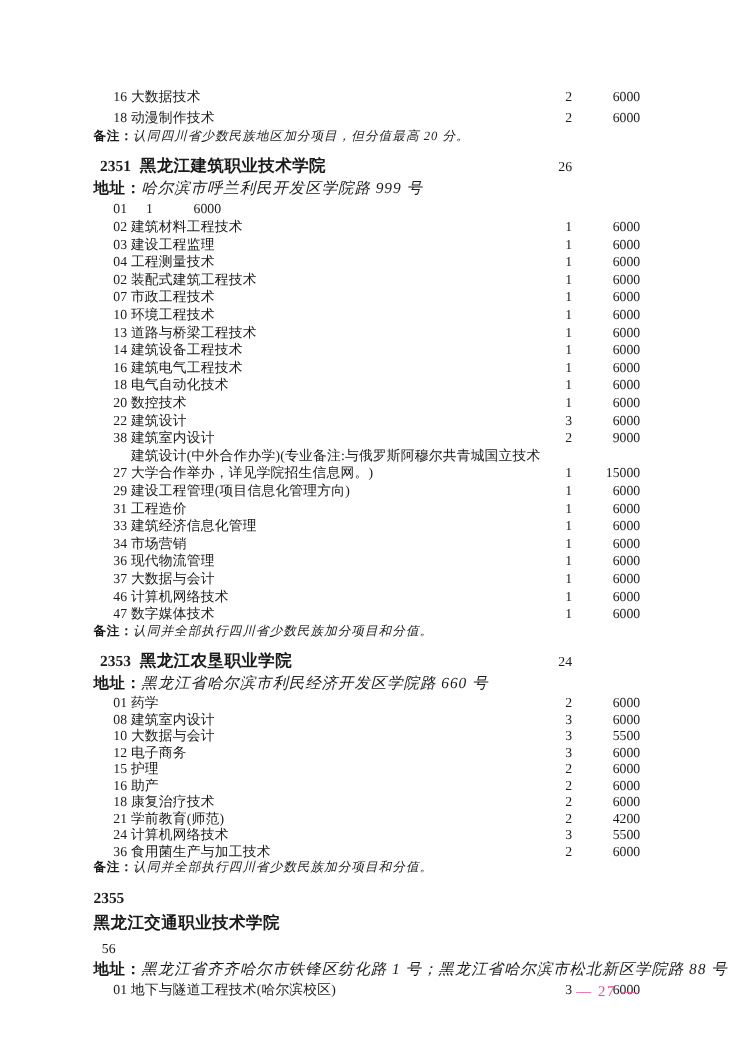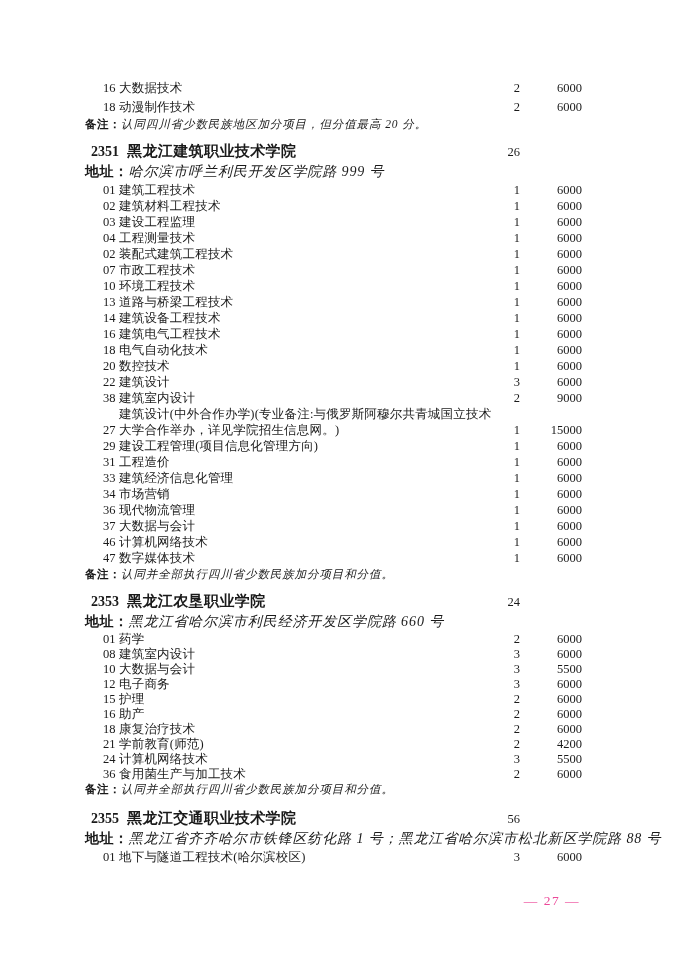--- a/index.html
+++ b/index.html
@@ -30,21 +30,21 @@
   .hdr-spacer{flex:none;width:62px;}
   
   .addr-row{line-height:17px;font-size:14px;white-space:nowrap;}
   .note-row{line-height:16px;font-size:11.5px;white-space:nowrap;}
   .lbl{font-weight:bold;font-style:normal;letter-spacing:0.5px;}
   .kai{font-style:italic;letter-spacing:0.9px;}
   .majors{margin-top:2px;}
   
   #colleges-container > .college:nth-child(2) .t-row{line-height:15px;}
   #colleges-container > .college:nth-child(2) .note-row{line-height:15px;}
-  #colleges-container > .college:nth-child(3) .college-hdr{margin-top:10px;}
+  #colleges-container > .college:nth-child(3) .college-hdr{margin-top:10px;flex-direction:column;}
   
   .footer{
     position:absolute;top:893px;right:100px;
     font-size:13.5px;letter-spacing:1.5px;color:#ec4899;
   }
 </style>
 </head>
 <body>
 
 <div class="page">
@@ -78,21 +78,20 @@
       <span class="hdr-name">黑龙江建筑职业技术学院</span>
       <span class="hdr-total">26</span>
       <span class="hdr-spacer"></span>
     </div>
     <div class="addr-row">
       <span class="lbl">地址：</span><span class="kai">哈尔滨市呼兰利民开发区学院路 999 号</span>
     </div>
     <div class="majors">
   <div class="t-row">
     <span class="m-no">01</span>
-    <span class="m-name">建筑工程技术</span>
     <span class="m-quota">1</span>
     <span class="m-fee">6000</span>
   </div>
 
   <div class="t-row">
     <span class="m-no">02</span>
     <span class="m-name">建筑材料工程技术</span>
     <span class="m-quota">1</span>
     <span class="m-fee">6000</span>
   </div>

